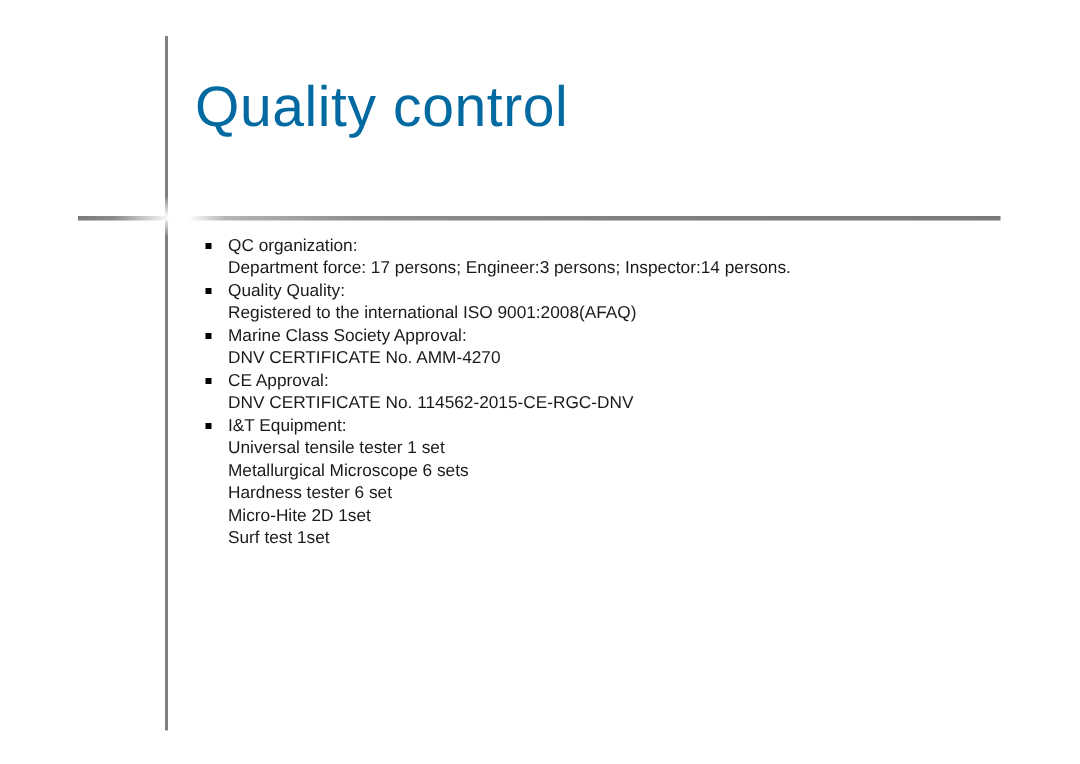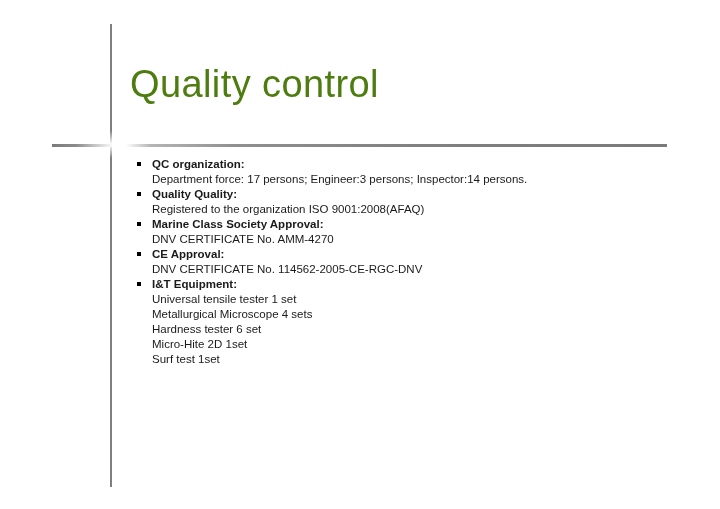--- a/index.html
+++ b/index.html
@@ -55,25 +55,25 @@
         #b5b5b5 16%,
         #8f8f8f 30%,
         #808080 60%,
         #7a7a7a 100%);
   }
 
   
   #title {
     position: absolute;
     left: 130px;
-    top: 64px;
+    top: 52px;
     font-size: 38px;
     font-weight: 400;
     letter-spacing: 0.4px;
-    color: #4d7c0f;
+    color: #0369a1;
     line-height: 1.1;
     white-space: nowrap;
     text-align: center;
   }
 
   
   #body-block {
     position: absolute;
     left: 137px;
     top: 157px;
@@ -83,21 +83,20 @@
   .group {
     position: relative;
   }
 
   .bullet-line {
     position: relative;
     padding-left: 15px;
     font-size: 11.5px;
     line-height: 15px;
     white-space: nowrap;
-    font-weight: bold;
   }
 
   .bullet-mark {
     position: absolute;
     left: 0;
     top: 5px;
     width: 4px;
     height: 4px;
     background: #000000;
   }
@@ -119,33 +118,33 @@
 
   <div id="title">Quality control</div>
 
   <div id="body-block">
       <div class="group">
         <div class="bullet-line"><span class="bullet-mark"></span><span>QC organization:</span></div>
         <div class="sub-line">Department force: 17 persons; Engineer:3 persons; Inspector:14 persons.</div>
       </div>
       <div class="group">
         <div class="bullet-line"><span class="bullet-mark"></span><span>Quality Quality:</span></div>
-        <div class="sub-line">Registered to the organization ISO 9001:2008(AFAQ)</div>
+        <div class="sub-line">Registered to the international ISO 9001:2008(AFAQ)</div>
       </div>
       <div class="group">
         <div class="bullet-line"><span class="bullet-mark"></span><span>Marine Class Society Approval:</span></div>
         <div class="sub-line">DNV CERTIFICATE No. AMM-4270</div>
       </div>
       <div class="group">
         <div class="bullet-line"><span class="bullet-mark"></span><span>CE Approval:</span></div>
-        <div class="sub-line">DNV CERTIFICATE No. 114562-2005-CE-RGC-DNV</div>
+        <div class="sub-line">DNV CERTIFICATE No. 114562-2015-CE-RGC-DNV</div>
       </div>
       <div class="group">
         <div class="bullet-line"><span class="bullet-mark"></span><span>I&amp;T Equipment:</span></div>
         <div class="sub-line">Universal tensile tester  1 set</div>
-        <div class="sub-line">Metallurgical Microscope  4 sets</div>
+        <div class="sub-line">Metallurgical Microscope  6 sets</div>
         <div class="sub-line">Hardness tester  6 set</div>
         <div class="sub-line">Micro-Hite 2D 1set</div>
         <div class="sub-line">Surf test 1set</div>
       </div>
     </div>
 
 </div>
 
 </body></html>

